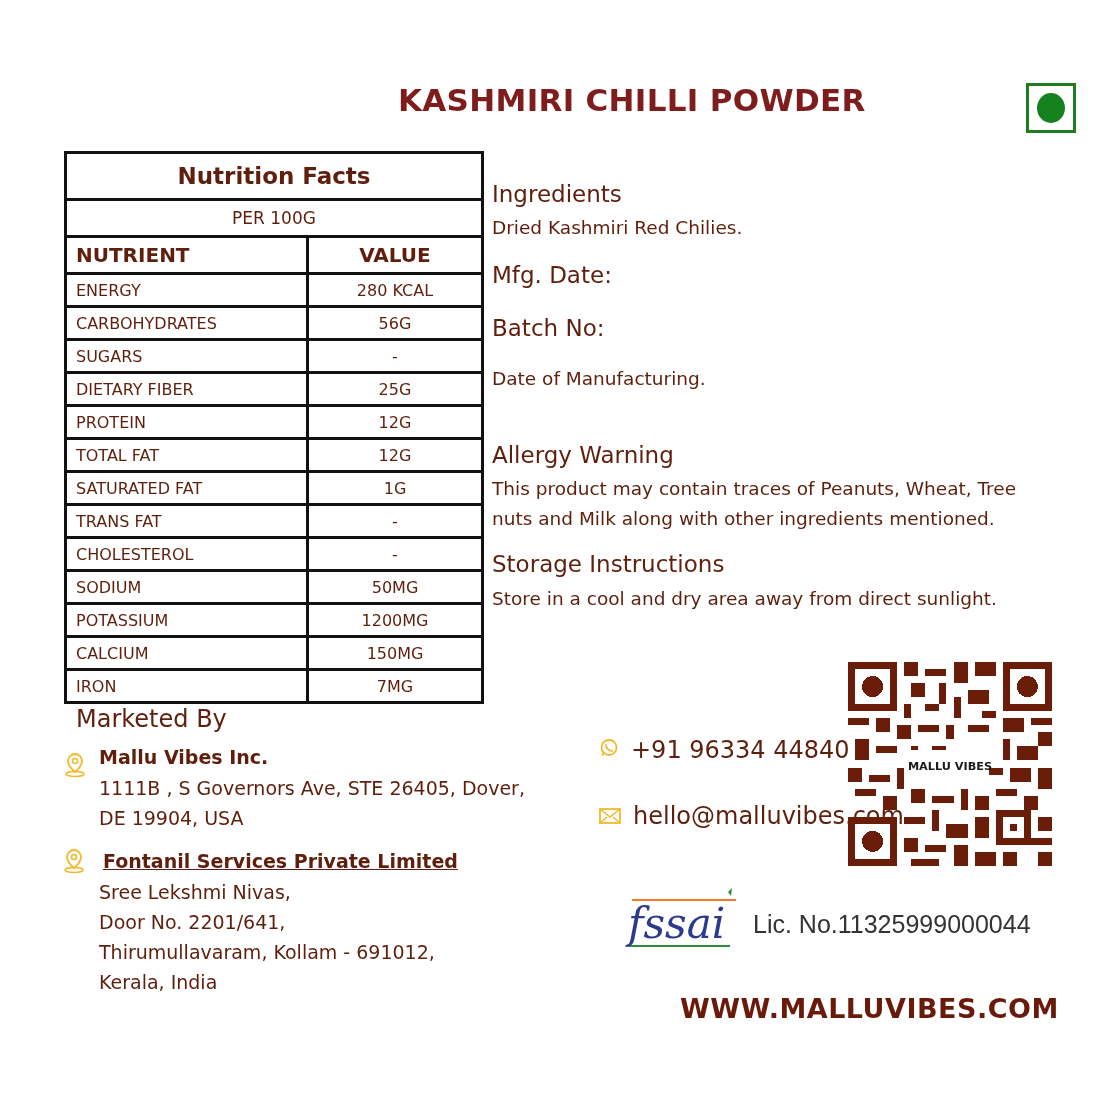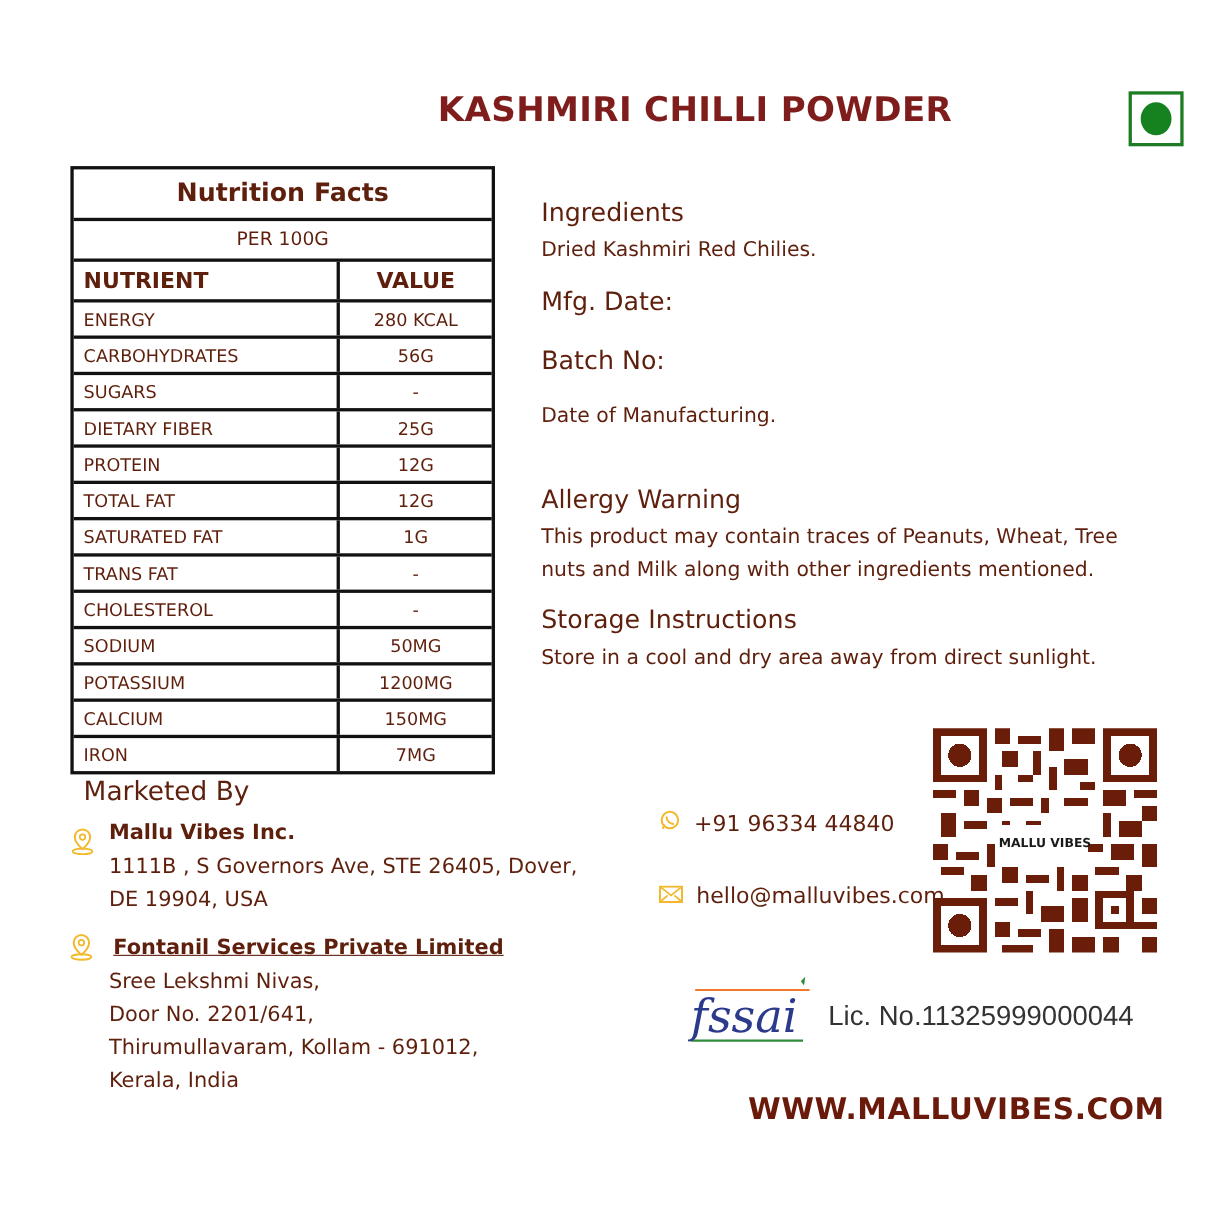--- a/index.html
+++ b/index.html
@@ -3,39 +3,39 @@
 <meta charset="utf-8">
 <style>
   html, body { margin:0; padding:0; background:#ffffff; }
   body { width:1100px; height:1100px; position:relative; overflow:hidden;
          font-family:"DejaVu Sans", sans-serif; color:#5e1f0c; }
   .abs { position:absolute; }
   .title { left:398px; top:82px; font-size:31px; font-weight:bold; letter-spacing:0.3px; color:#7f1d1d; white-space:nowrap; }
   .veg { left:1026px; top:83px; width:50px; height:50px; border:3px solid #1e7d22; box-sizing:border-box; display:flex; align-items:center; justify-content:center; }
   .veg .dot { width:28px; height:30px; background:#16811f; border-radius:50%; }
 
-  .nf { left:64px; top:151px; width:386px; border:3px solid #111; box-sizing:border-box; }
+  .nf { left:64px; top:151px; width:420px; border:3px solid #111; box-sizing:border-box; }
   .nf .head { height:44px; border-bottom:3px solid #111; display:flex; align-items:center; justify-content:center; font-weight:bold; font-size:23px; }
   .nf .per { height:34px; border-bottom:3px solid #111; display:flex; align-items:center; justify-content:center; font-size:17px; }
   .nf .row { display:flex; border-bottom:3px solid #111; height:30px; }
   .nf .row:last-child { border-bottom:none; }
   .nf .row.hdr { height:34px; }
   .nf .c1 { width:230px; border-right:3px solid #111; padding-left:9px; display:flex; align-items:center; font-size:16px; }
   .nf .c2 { flex:1; display:flex; align-items:center; justify-content:center; font-size:16px; }
   .nf .hdr .c1, .nf .hdr .c2 { font-weight:bold; font-size:20px; }
 
   .sec-h { font-size:23px; color:#5e1f0c; white-space:nowrap; }
   .sec-t { font-size:18.5px; line-height:30px; color:#5e1f0c; }
 
   .mk-h { left:76px; top:705px; font-size:24px; }
   .pin { width:24px; height:26px; }
   .corp { font-weight:bold; font-size:19px; white-space:nowrap; }
   .addr { font-size:19px; line-height:30px; white-space:nowrap; }
 
-  .contact { font-size:20px; white-space:nowrap; display:flex; align-items:flex-start; gap:12px; }
+  .contact { font-size:24px; white-space:nowrap; display:flex; align-items:flex-end; gap:12px; }
 
   .qr { left:848px; top:662px; width:204px; height:204px; }
   .fssai-logo { left:624px; top:888px; width:116px; height:64px; }
   .lic { left:753px; top:910px; font-family:"Liberation Sans", sans-serif; font-size:25px; color:#333; white-space:nowrap; }
   .web { left:680px; top:993px; font-size:27px; font-weight:bold; color:#6a1a0a; letter-spacing:0.5px; white-space:nowrap; }
 </style>
 </head>
 <body>
 
 <div class="abs title">KASHMIRI CHILLI POWDER</div>

